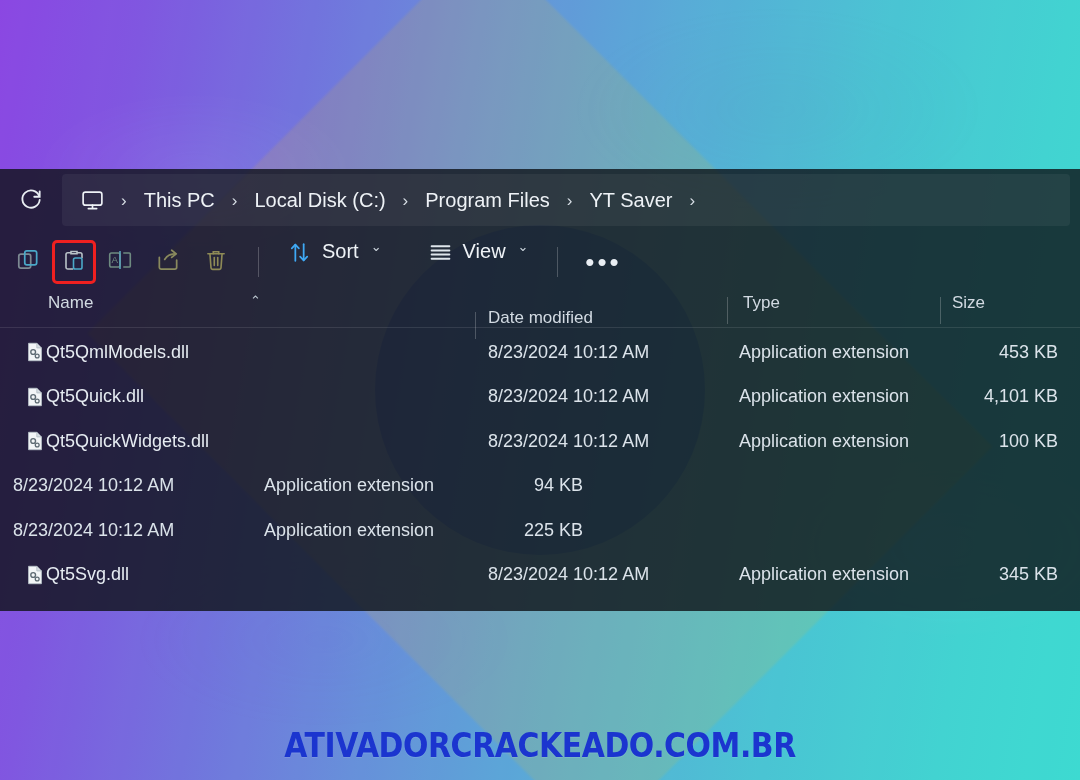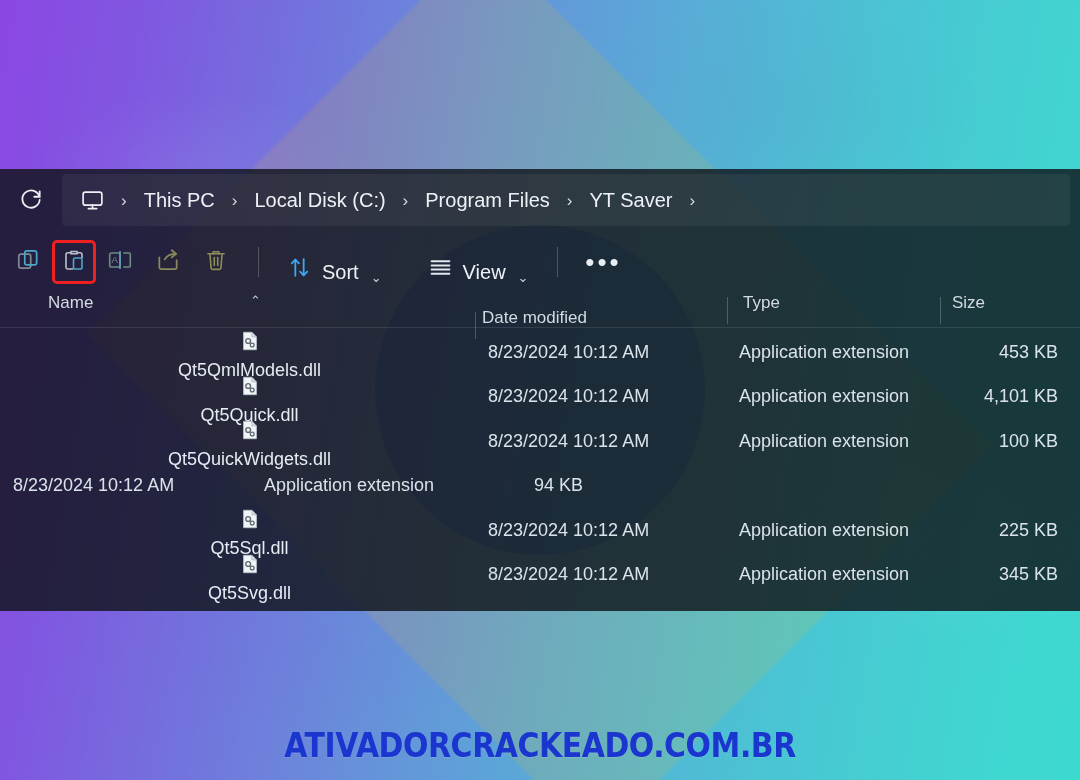--- a/index.html
+++ b/index.html
@@ -143,21 +143,21 @@
   }
   .cmd-spacer { width: 26px; flex: none; }
   .cmd-sep {
     width: 1px; height: 30px;
     background: rgba(255,255,255,.22);
     margin: 0 18px;
     flex: none;
   }
   .cmd-label-btn {
     height: 44px;
-    display: flex; align-items: flex-end;
+    display: flex; align-items: flex-start;
     gap: 10px;
     padding: 0 10px;
     border-radius: 4px;
     flex: none;
   }
   .cmd-label-btn .txt {
     font-size: 20px;
     color: #eef2f6;
     white-space: nowrap;
   }
@@ -200,21 +200,21 @@
     padding-left: 12px;
   }
   .colh + .colh::before {
     content: "";
     position: absolute;
     left: 0; top: 4px; bottom: 4px;
     width: 1px;
     background: rgba(255,255,255,.22);
   }
   .colh.name { width: 475px; padding-left: 48px; }
-  .colh.date { width: 252px; padding-left: 7px; margin-top: 31px; }
+  .colh.date { width: 252px; padding-left: 13px; margin-top: 31px; }
   .colh.type { width: 213px; padding-left: 16px; }
   .colh.size { width: 140px; padding-left: 12px; }
   #sort-caret {
     position: absolute;
     left: 250px;
     top: 1px;
     font-size: 13px;
     color: #b9c4cd;
     line-height: 1;
   }
@@ -222,21 +222,21 @@
   
   #filelist { padding-top: 2px; }
   .row {
     display: flex;
     align-items: center;
     height: 44.5px;
     font-size: 18px;
     color: #e6ecf2;
   }
   .cell { height: 44.5px; display: flex; align-items: center; }
-  .cell.name { width: 475px; padding-left: 24px; gap: 8px; flex-direction: column; }
+  .cell.name { width: 475px; padding-left: 24px; gap: 0; }
   .cell.date { width: 252px; padding-left: 13px; color: #dbe3ea; text-align: right; }
   .cell.type { width: 213px; padding-left: 12px; color: #dbe3ea; }
   .cell.size { width: 140px; padding-right: 22px; justify-content: flex-end; color: #dbe3ea; }
   .fileicon { width: 22px; height: 22px; flex: none; display: block; }
 
   
   #watermark {
     position: absolute;
     left: 0;
     top: 725px;
@@ -457,31 +457,20 @@
         <div class="cell size">100 KB</div>
       </div>
 
       <div class="row">
         <div class="cell date">8/23/2024 10:12 AM</div>
         <div class="cell type">Application extension</div>
         <div class="cell size">94 KB</div>
       </div>
 
       <div class="row">
-        <div class="cell name">
-          <span class="fileicon">
-            <svg width="22" height="22" viewBox="0 0 24 24">
-              <path d="M5 2.5h9l5 5v14H5z" fill="#f2f5f7" stroke="#b6c0c7" stroke-width="1"></path>
-              <path d="M14 2.5v5h5" fill="#d6dde2" stroke="#b6c0c7" stroke-width="1"></path>
-              <circle cx="10" cy="12" r="2.6" fill="none" stroke="#5d6a73" stroke-width="1.5"></circle>
-              <circle cx="14.4" cy="16.4" r="2.1" fill="none" stroke="#5d6a73" stroke-width="1.4"></circle>
-            </svg>
-          </span>
-          <span>Qt5Sql.dll</span>
-        </div>
         <div class="cell date">8/23/2024 10:12 AM</div>
         <div class="cell type">Application extension</div>
         <div class="cell size">225 KB</div>
       </div>
 
       <div class="row">
         <div class="cell name">
           <span class="fileicon">
             <svg width="22" height="22" viewBox="0 0 24 24">
               <path d="M5 2.5h9l5 5v14H5z" fill="#f2f5f7" stroke="#b6c0c7" stroke-width="1"></path>

